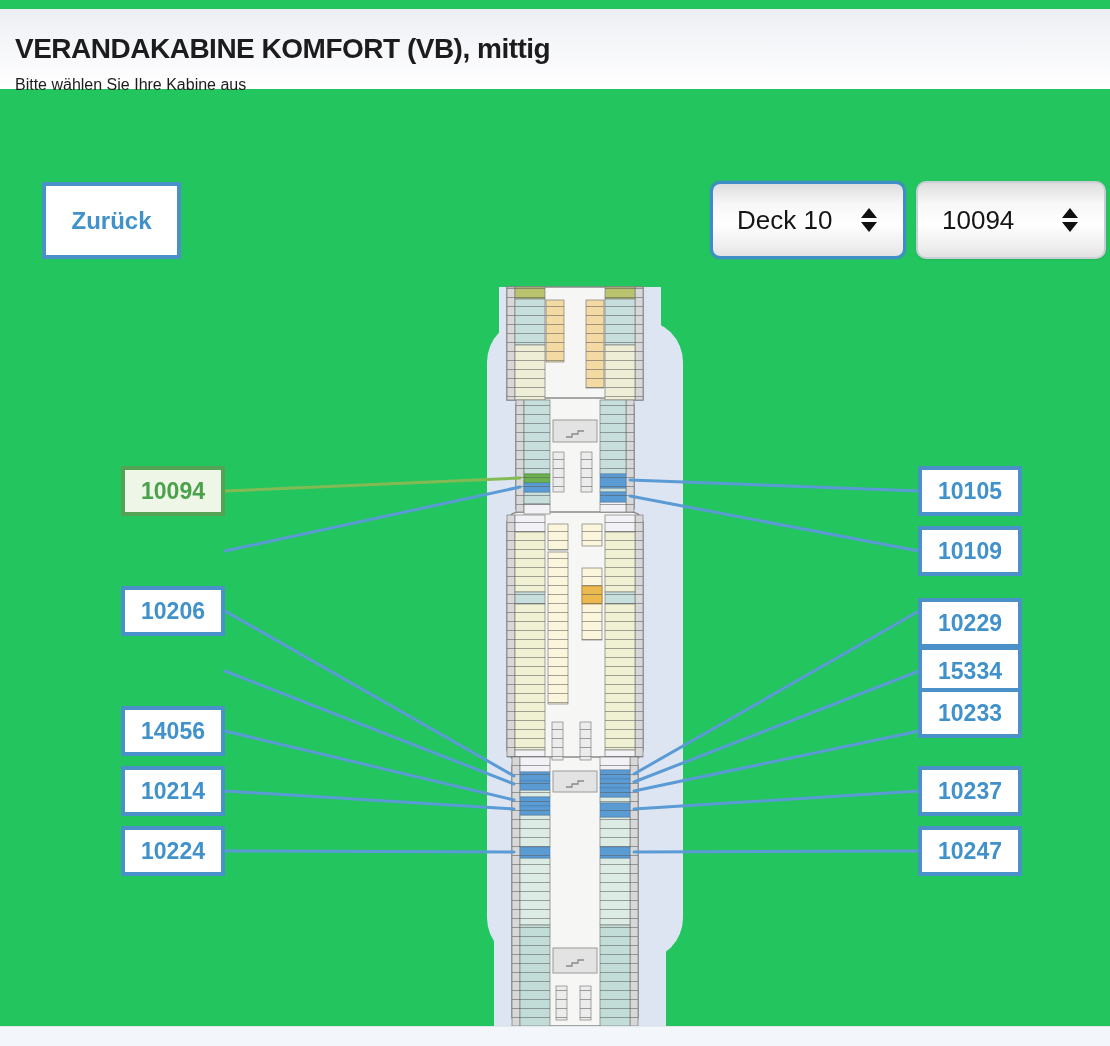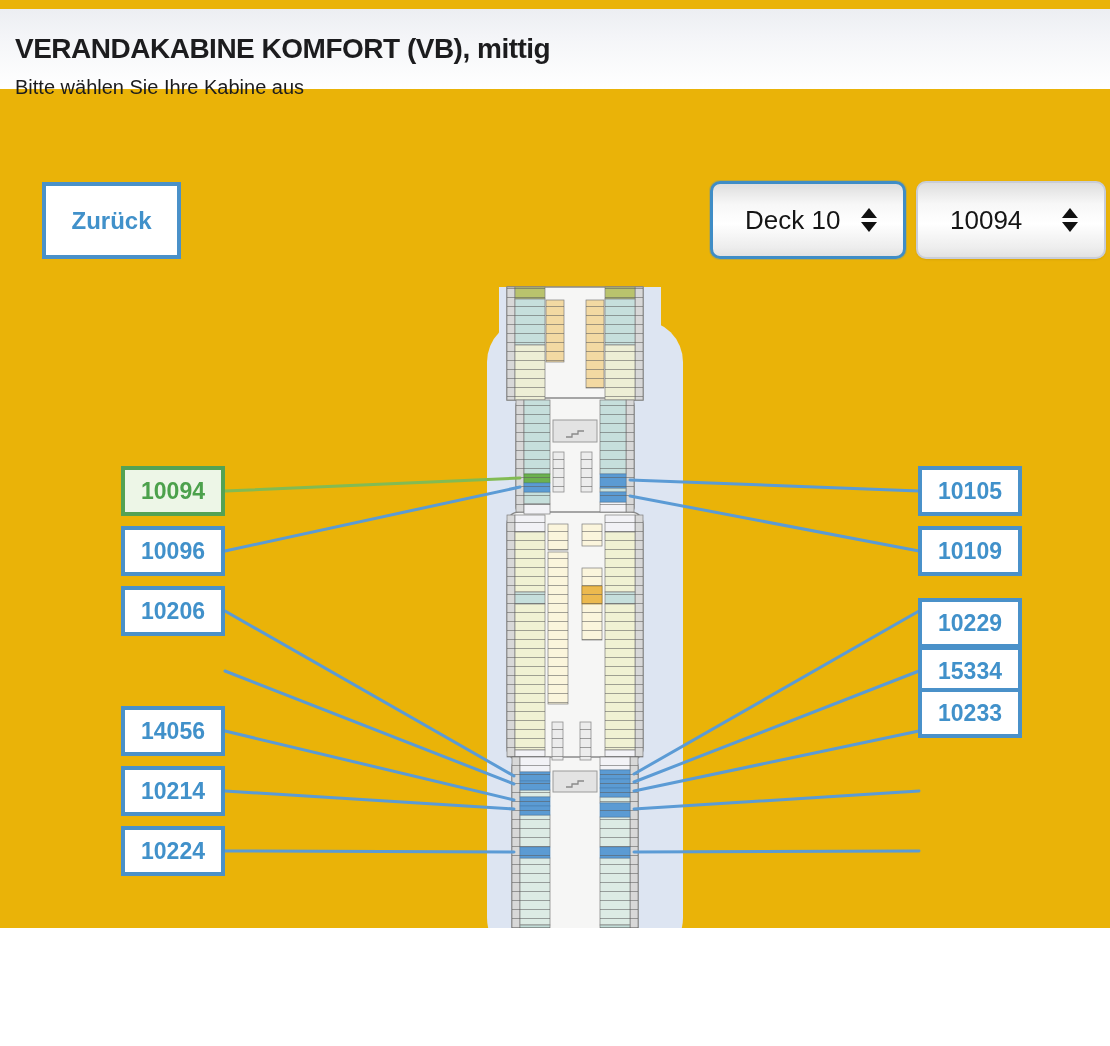--- a/index.html
+++ b/index.html
@@ -1,34 +1,34 @@
 <!DOCTYPE html>
 <html><head>
 <meta charset="utf-8">
 <style>
   * { margin:0; padding:0; box-sizing:border-box; }
   html,body { width:1110px; height:1046px; background:#ffffff; font-family:"Liberation Sans", sans-serif; }
-  #stage { position:relative; width:1110px; height:928px; overflow:hidden; background:#eab308;text-decoration:underline; }
+  #stage { position:relative; width:1110px; height:1046px; overflow:hidden; background:#22c55e;text-decoration:underline; }
 
   .top-gradient { position:absolute; left:0; top:9px; width:1110px; height:80px;
     background:linear-gradient(180deg,#eceef2 0%,#f4f5f8 35%,#ffffff 100%); }
 
   .page-title { position:absolute; left:15px; top:33px; font-size:28px; font-weight:700; color:#1c1c1e; letter-spacing:-0.5px; }
-  .page-subtitle { position:absolute; left:15px; top:76px; font-size:20px; font-weight:400; color:#1c1c1e; }
+  .page-subtitle { position:absolute; left:15px; top:76px; font-size:16px; font-weight:400; color:#1c1c1e; }
 
   .back-button { position:absolute; left:42px; top:182px; width:139px; height:77px;
     background:#ffffff; border:4px solid #4a91c9; display:flex; align-items:center; justify-content:center;
     font-size:24px; font-weight:700; color:#4191ca; cursor:pointer;text-align:right; }
 
   .select-box { position:absolute; top:181px; height:78px; border-radius:10px;
     background:linear-gradient(180deg,#dedede 0%,#f7f7f7 28%,#ffffff 55%,#ededed 88%,#e2e2e2 100%);
     display:flex; align-items:center; cursor:pointer; }
   .select-box.focused { border:3px solid #3f8dc6; box-shadow:0 0 0 1px rgba(63,141,198,.25); }
   .select-box.plain { border:2px solid #c9cdd8; box-shadow:0 1px 2px rgba(0,0,0,.08); }
-  .select-value { font-size:26px; color:#151515; padding-left:32px; flex:1; }
+  .select-value { font-size:26px; color:#151515; padding-left:24px; flex:1; }
   .spinner { width:20px; margin-right:24px; display:flex; flex-direction:column; align-items:center; gap:4px; }
   .spinner .up { width:0; height:0; border-left:8px solid transparent; border-right:8px solid transparent; border-bottom:10px solid #111; }
   .spinner .down { width:0; height:0; border-left:8px solid transparent; border-right:8px solid transparent; border-top:10px solid #111; }
 
   #plan-svg { position:absolute; left:0; top:280px; }
 
   .cab-label { position:absolute; width:104px; height:50px; background:#ffffff; border:4px solid #4a91c9;
     display:flex; align-items:center; justify-content:center; font-size:23px; font-weight:700; color:#4191ca; cursor:pointer; }
   .cab-label.selected { border-color:#54a254; color:#4ca14c; background:#edf6e7; }
   .col-left { left:121px; }
@@ -211,26 +211,27 @@
       <line x1="919" y1="551" x2="630" y2="496" stroke="#5b9bd5"></line>
       <line x1="919" y1="611" x2="634" y2="774" stroke="#5b9bd5"></line>
       <line x1="919" y1="671" x2="634" y2="782" stroke="#5b9bd5"></line>
       <line x1="919" y1="731" x2="634" y2="791" stroke="#5b9bd5"></line>
       <line x1="919" y1="791" x2="634" y2="809" stroke="#5b9bd5"></line>
       <line x1="919" y1="851" x2="634" y2="852" stroke="#5b9bd5"></line>
     </g>
   </svg>
 
   <div class="cab-label col-left selected" style="top:466px">10094</div>
-  <div class="cab-label col-left" style="top:526px">10096</div>
   <div class="cab-label col-left" style="top:586px">10206</div>
   <div class="cab-label col-left" style="top:706px">14056</div>
   <div class="cab-label col-left" style="top:766px">10214</div>
   <div class="cab-label col-left" style="top:826px">10224</div>
 
   <div class="cab-label col-right" style="top:466px">10105</div>
   <div class="cab-label col-right" style="top:526px">10109</div>
   <div class="cab-label col-right" style="top:598px">10229</div>
   <div class="cab-label col-right" style="top:646px">15334</div>
   <div class="cab-label col-right" style="top:688px">10233</div>
+  <div class="cab-label col-right" style="top:766px">10237</div>
+  <div class="cab-label col-right" style="top:826px">10247</div>
 
   <div class="footer-strip"></div>
 </div>
 
 </body></html>

